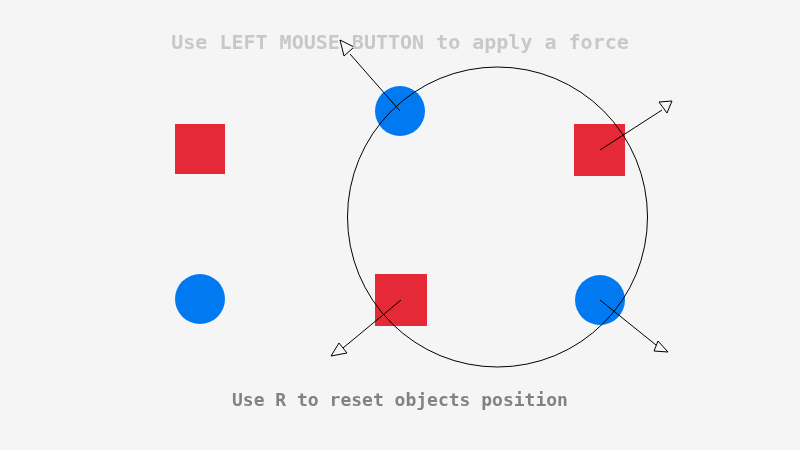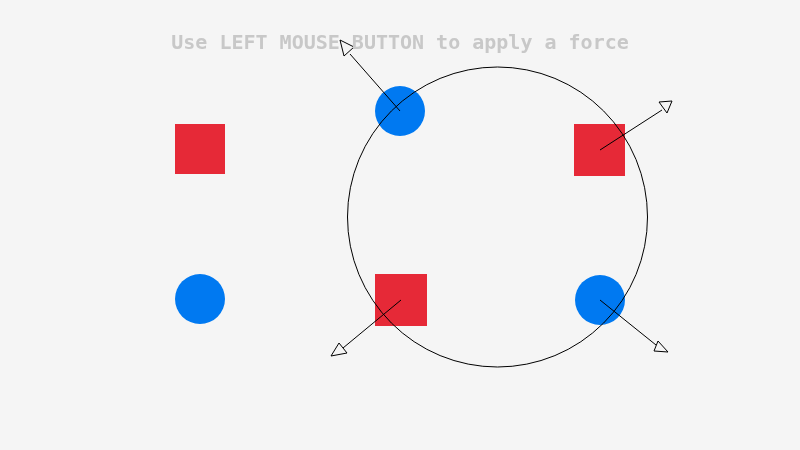--- a/index.html
+++ b/index.html
@@ -53,13 +53,14 @@
       <polyline class="force-line" points="401,300 343,348"></polyline>
       <polygon class="force-head" points="339,343 331,356 347,353"></polygon>
     </g>
     <g>
       <polyline class="force-line" points="600,300 656,345"></polyline>
       <polygon class="force-head" points="658,341 654,351 668,352"></polygon>
     </g>
   </svg>
 
   <div class="hint hint-top">Use LEFT MOUSE BUTTON to apply a force</div>
+  <div class="hint hint-bottom">Use R to reset objects position</div>
 </div>
 
 </body></html>

